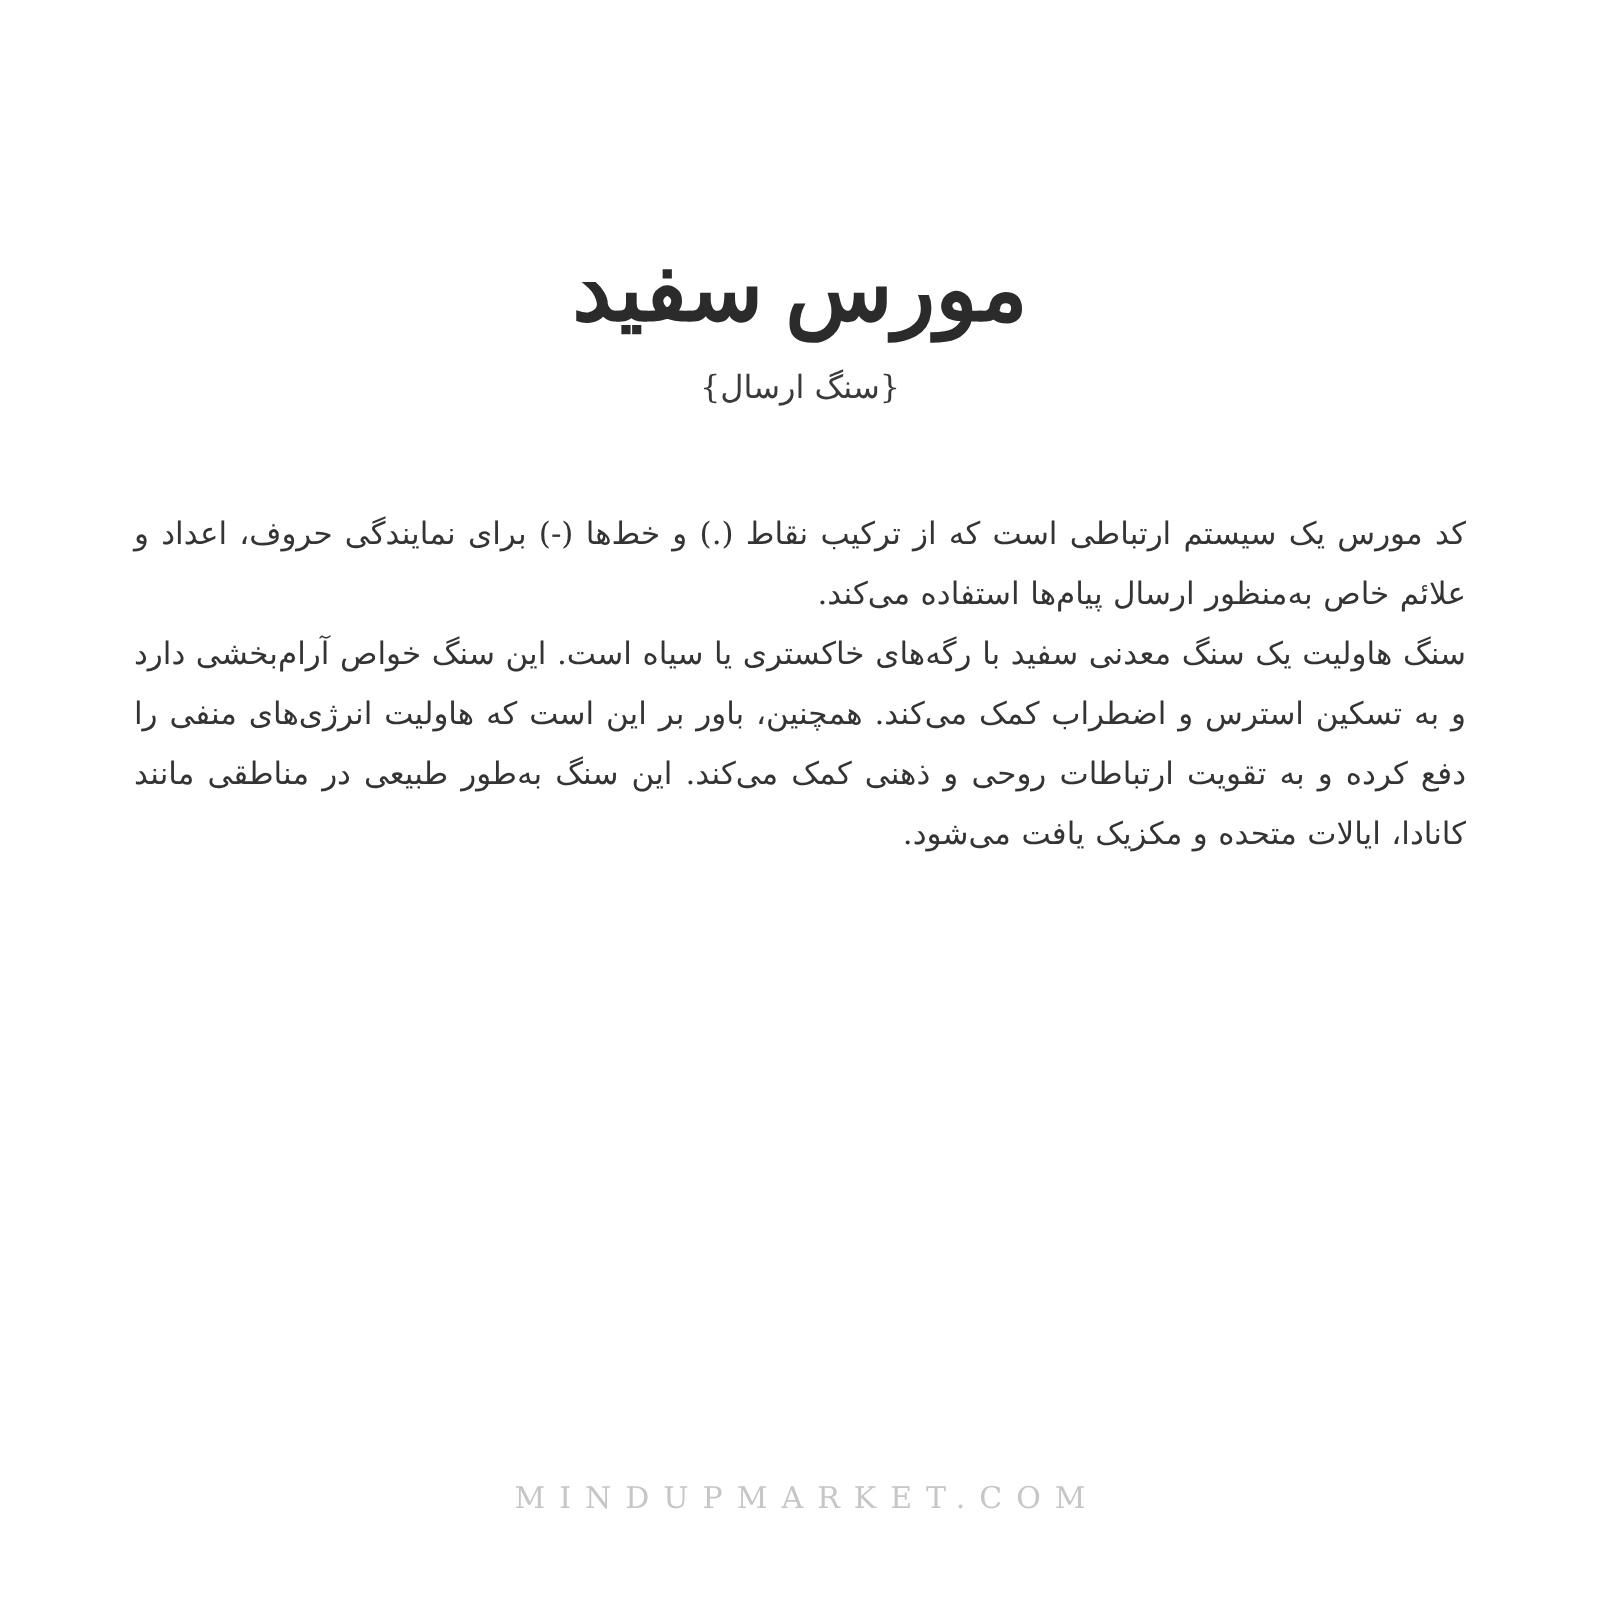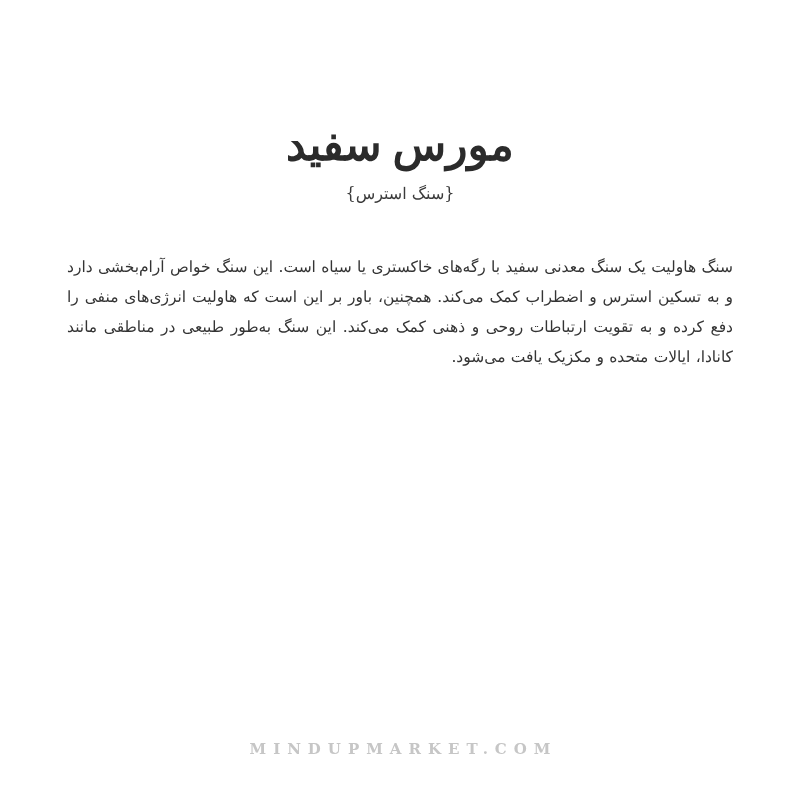--- a/index.html
+++ b/index.html
@@ -90,40 +90,41 @@
     position: absolute;
     left: 0;
     bottom: 42px;
     width: 800px;
     text-align: center;
   }
 
   .footer-text {
     font-family: "DejaVu Serif", "Liberation Serif", serif;
     font-size: 15px;
-    font-weight: 700;
+    font-weight: 400;
     color: #c6c6c6;
     letter-spacing: 7px;
     text-indent: 7px;
     direction: ltr;
     unicode-bidi: isolate;
     white-space: nowrap;
   }
 </style>
 </head>
 <body>
 
 <div class="page">
 
   <div class="header">
     <h1 class="title">مورس سفید</h1>
-    <div class="subtitle">{سنگ استرس}</div>
+    <div class="subtitle">{سنگ ارسال}</div>
   </div>
 
   <div class="content">
+    <p>کد مورس یک سیستم ارتباطی است که از ترکیب نقاط (.) و خط‌ها (-) برای نمایندگی حروف، اعداد و علائم خاص به‌منظور ارسال پیام‌ها استفاده می‌کند.</p>
     <p>سنگ هاولیت یک سنگ معدنی سفید با رگه‌های خاکستری یا سیاه است. این سنگ خواص آرام‌بخشی دارد و به تسکین استرس و اضطراب کمک می‌کند. همچنین، باور بر این است که هاولیت انرژی‌های منفی را دفع کرده و به تقویت ارتباطات روحی و ذهنی کمک می‌کند. این سنگ به‌طور طبیعی در مناطقی مانند کانادا، ایالات متحده و مکزیک یافت می‌شود.</p>
   </div>
 
   <div class="footer">
     <div class="footer-text">MINDUPMARKET.COM</div>
   </div>
 
 </div>
 
 </body></html>

